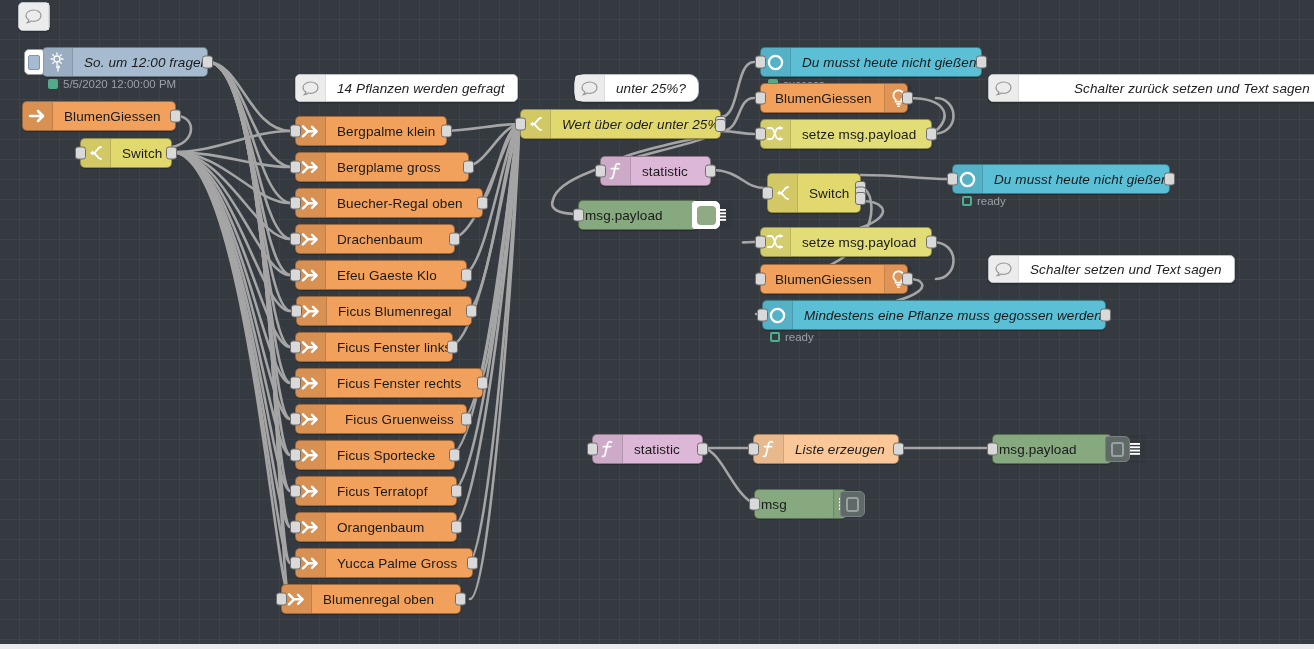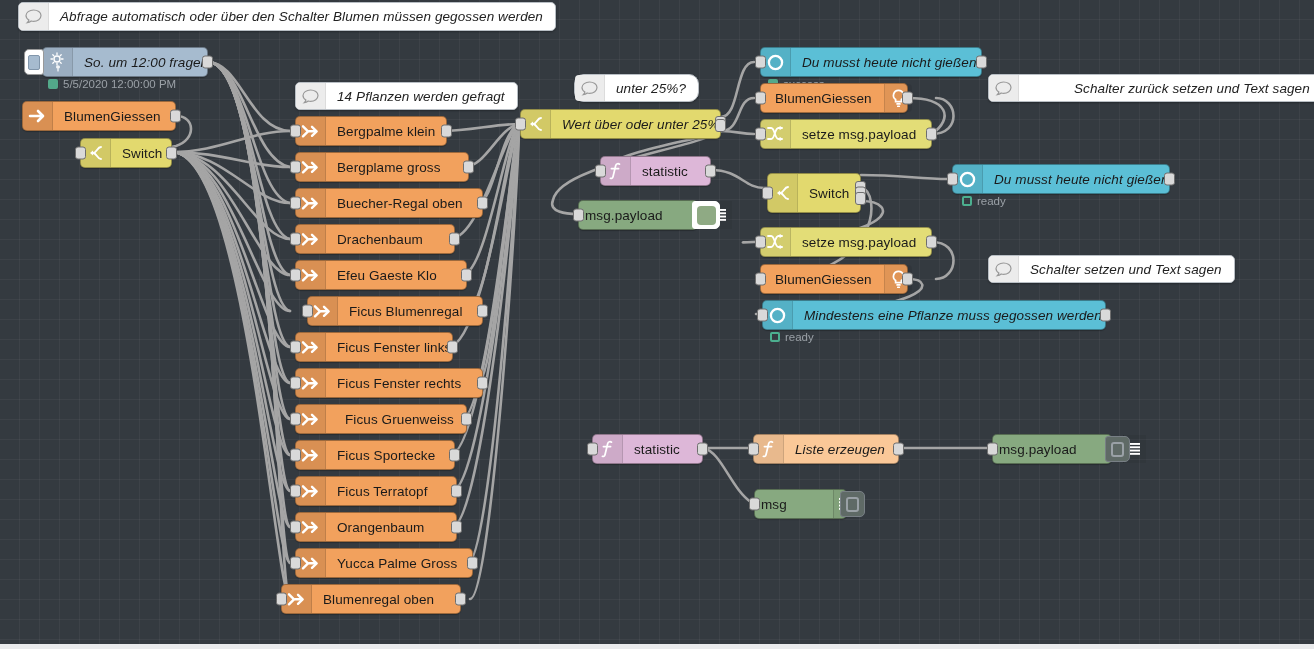--- a/index.html
+++ b/index.html
@@ -291,24 +291,23 @@
     <path d="M703,448 C722,452 730,488 752,503"></path>
     <path d="M899,448 C940,448 960,448 991,448"></path>
   </svg>
 
   <div class="node n-comment" style="left:18px; top:2px; height:29px;">
     <div class="ico">
       <svg width="17" height="15" viewBox="0 0 17 15">
           <path d="M8.5 1C4.4 1 1 3.5 1 6.6c0 1.8 1.1 3.4 2.9 4.4-.2.8-.7 1.8-1.6 2.6 1.6-.2 3-.9 3.9-1.6.7.2 1.5.3 2.3.3 4.1 0 7.5-2.5 7.5-5.7S12.6 1 8.5 1z" fill="none" stroke="#999" stroke-width="1.2"></path>
         </svg>
     </div>
-    <div class="lbl">Abfrage automatisch oder über den Schalter Blumen müssen gegossen werden</div>
-  </div>
-
-  <div class="node n-comment" style="left:295px; top:74px; height:28px;margin-top:8px;">
+  </div>
+
+  <div class="node n-comment" style="left:295px; top:74px; height:28px;">
     <div class="ico">
       <svg width="17" height="15" viewBox="0 0 17 15">
           <path d="M8.5 1C4.4 1 1 3.5 1 6.6c0 1.8 1.1 3.4 2.9 4.4-.2.8-.7 1.8-1.6 2.6 1.6-.2 3-.9 3.9-1.6.7.2 1.5.3 2.3.3 4.1 0 7.5-2.5 7.5-5.7S12.6 1 8.5 1z" fill="none" stroke="#999" stroke-width="1.2"></path>
         </svg>
     </div>
     <div class="lbl">14 Pflanzen werden gefragt</div>
   </div>
 
   <div class="node n-comment" style="left:574px; top:74px; height:28px;border-radius:10px;">
     <div class="ico">
@@ -442,21 +441,21 @@
           <svg width="20" height="17" viewBox="0 0 20 17">
             <path d="M2 3.3l5 5-5 5" fill="none" stroke="#fff" stroke-width="2.4" stroke-linecap="round" stroke-linejoin="round"></path>
             <path d="M8 8.3h7" fill="none" stroke="#fff" stroke-width="2.4" stroke-linecap="round"></path>
             <path d="M11 3.8l4.6 4.5L11 12.8" fill="none" stroke="#fff" stroke-width="2.4" stroke-linecap="round" stroke-linejoin="round"></path>
           </svg>
         </div>
         <div class="lbl">Efeu Gaeste Klo</div>
         <span class="port in"></span>
         <span class="port out"></span>
       </div>
-      <div class="node n-link" style="left: 307px; top: 296px; width: 176px;">
+      <div class="node n-link" style="left: 296px; top: 296px; width: 176px;">
         <div class="ico">
           <svg width="20" height="17" viewBox="0 0 20 17">
             <path d="M2 3.3l5 5-5 5" fill="none" stroke="#fff" stroke-width="2.4" stroke-linecap="round" stroke-linejoin="round"></path>
             <path d="M8 8.3h7" fill="none" stroke="#fff" stroke-width="2.4" stroke-linecap="round"></path>
             <path d="M11 3.8l4.6 4.5L11 12.8" fill="none" stroke="#fff" stroke-width="2.4" stroke-linecap="round" stroke-linejoin="round"></path>
           </svg>
         </div>
         <div class="lbl">Ficus Blumenregal</div>
         <span class="port in"></span>
         <span class="port out"></span>

